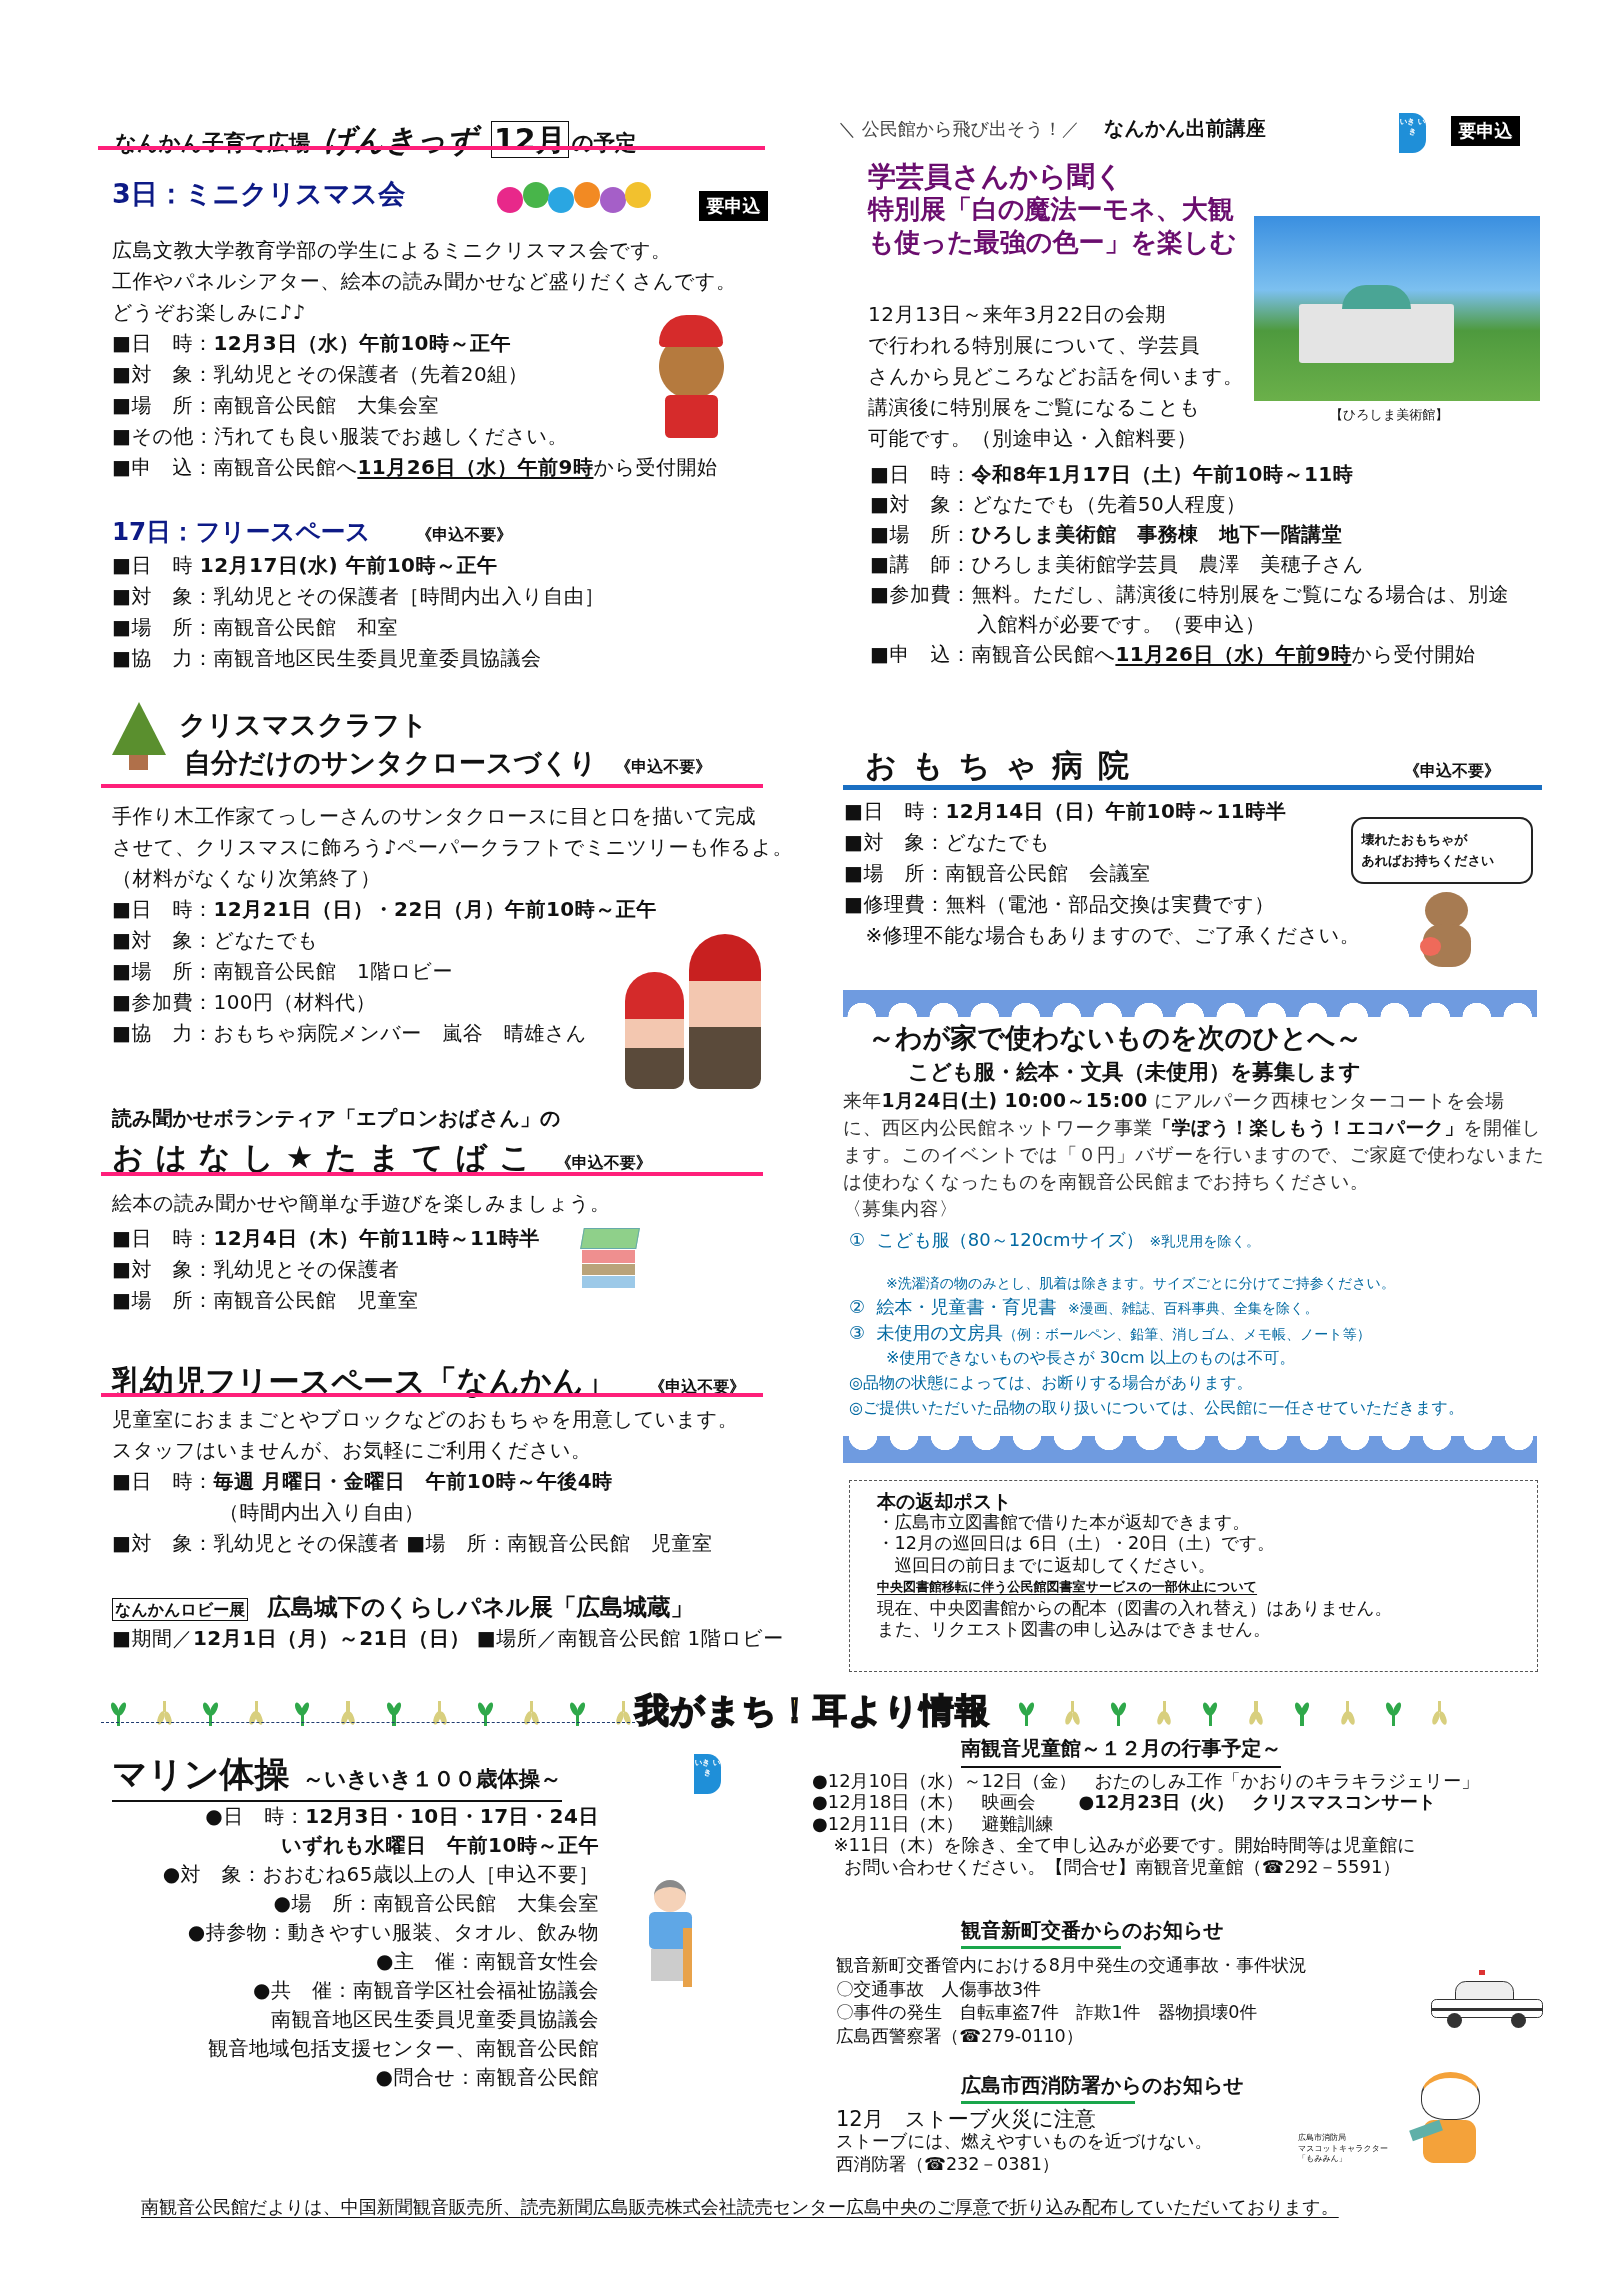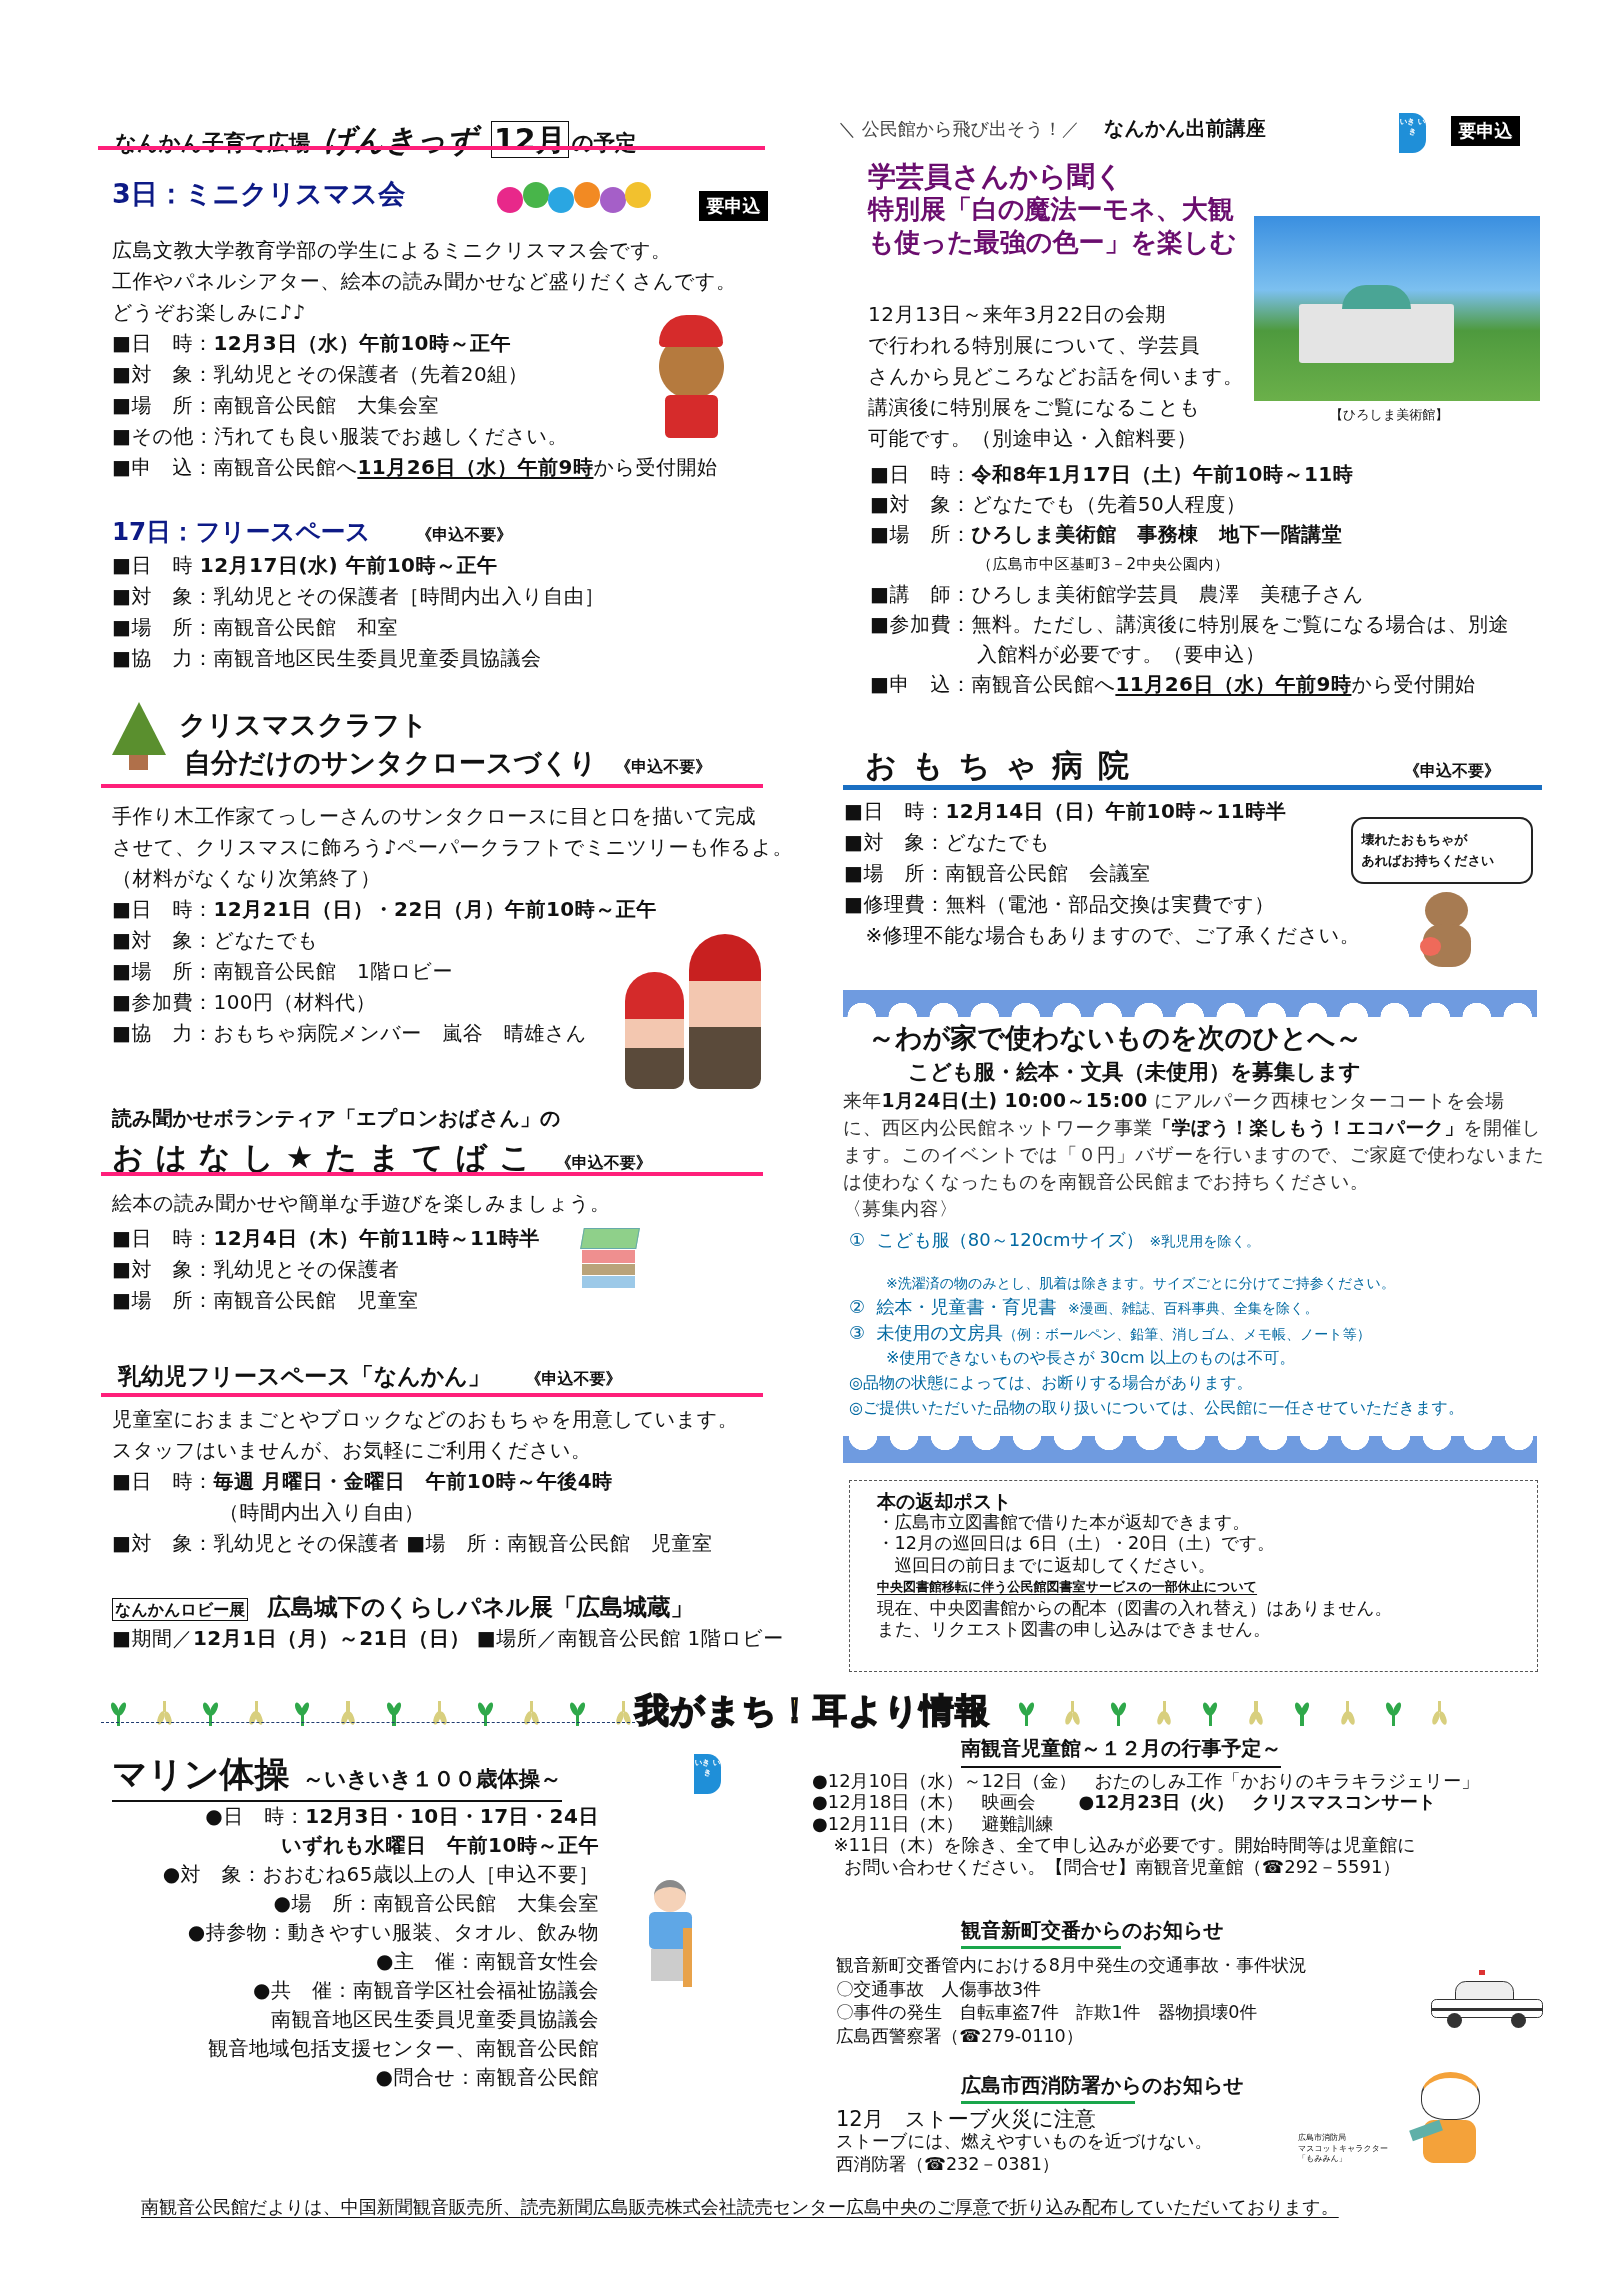--- a/index.html
+++ b/index.html
@@ -125,21 +125,21 @@
   <div class="row sq"><span>場　所：</span><span>南観音公民館　児童室</span></div>
 </div>
 <div class="abs" style="left:582px;top:1228px;width:59px;height:61px;">
   <div style="position:absolute;left:0;top:0;width:56px;height:21.4px;background:#8fd08a;border:1.1px solid #6aa;transform:skewX(-10deg);"></div>
   <div style="position:absolute;left:0;top:22.4px;width:53px;height:13px;background:#ef8f8f;"></div>
   <div style="position:absolute;left:0;top:36px;width:53px;height:10.7px;background:#b9a37a;"></div>
   <div style="position:absolute;left:0;top:48px;width:53px;height:11.7px;background:#9cc9e8;"></div>
 </div>
 
 <div class="abs row" style="left:112px;top:1361px;">
-  <span class="bold" style="font-size:23px;margin-left:6px;">乳幼児フリースペース「なんかん」</span>
+  <span class="bold" style="font-size:31px;">乳幼児フリースペース「なんかん」</span>
   <span class="fuyou" style="margin-left:32px;">《申込不要》</span>
 </div>
 <div class="abs pinkline" style="left:101px;top:1393px;width:662px;"></div>
 <div class="abs txt" style="left:112px;top:1404px;">
   <div class="row">児童室におままごとやブロックなどのおもちゃを用意しています。</div>
   <div class="row">スタッフはいませんが、お気軽にご利用ください。</div>
   <div class="row sq"><span>日　時：</span><b>毎週 月曜日・金曜日　午前10時～午後4時</b></div>
   <div class="row" style="padding-left:107px;">（時間内出入り自由）</div>
   <div class="row"><span class="sq"></span><span>対　象：</span><span>乳幼児とその保護者</span>&nbsp;<span class="sq"></span><span>場　所：</span><span>南観音公民館　児童室</span></div>
 </div>
@@ -174,21 +174,20 @@
 <div class="abs" style="left:1254px;top:216px;width:286px;height:185px;background:linear-gradient(#3a8fe0 0%,#7cc0f0 40%,#4e9a3e 62%,#6bb04a 100%);">
   <div style="position:absolute;left:45px;top:88px;width:155px;height:59px;background:#e4e4e4;border-radius:3.2px;"></div>
   <div style="position:absolute;left:88px;top:69px;width:69px;height:24px;background:#4aa595;border-radius:32px 32px 0 0;"></div>
 </div>
 <div class="abs" style="left:1330px;top:406px;font-size:13px;">【ひろしま美術館】</div>
 
 <div class="abs txt" style="left:870px;top:459px;line-height:30px;">
   <div class="row sq"><span>日　時：</span><b>令和8年1月17日（土）午前10時～11時</b></div>
   <div class="row sq"><span>対　象：</span><span>どなたでも（先着50人程度）</span></div>
   <div class="row sq"><span>場　所：</span><b>ひろしま美術館　事務棟　地下一階講堂</b></div>
-  <div class="row" style="padding-left:107px;font-size:15px;">（広島市中区基町3－2中央公園内）</div>
   <div class="row sq"><span>講　師：</span><span>ひろしま美術館学芸員　農澤　美穂子さん</span></div>
   <div class="row sq"><span>参加費：</span><span>無料。ただし、講演後に特別展をご覧になる場合は、別途</span></div>
   <div class="row" style="padding-left:107px;">入館料が必要です。（要申込）</div>
   <div class="row sq"><span>申　込：</span><span>南観音公民館へ</span><b class="u">11月26日（水）午前9時</b><span>から受付開始</span></div>
 </div>
 
 <div class="abs row" style="left:865px;top:745px;width:678px;">
   <span class="bold" style="font-size:31px;letter-spacing:15px;">おもちゃ病院</span>
   <span class="fuyou" style="position:absolute;right:43px;top:16px;">《申込不要》</span>
 </div>

